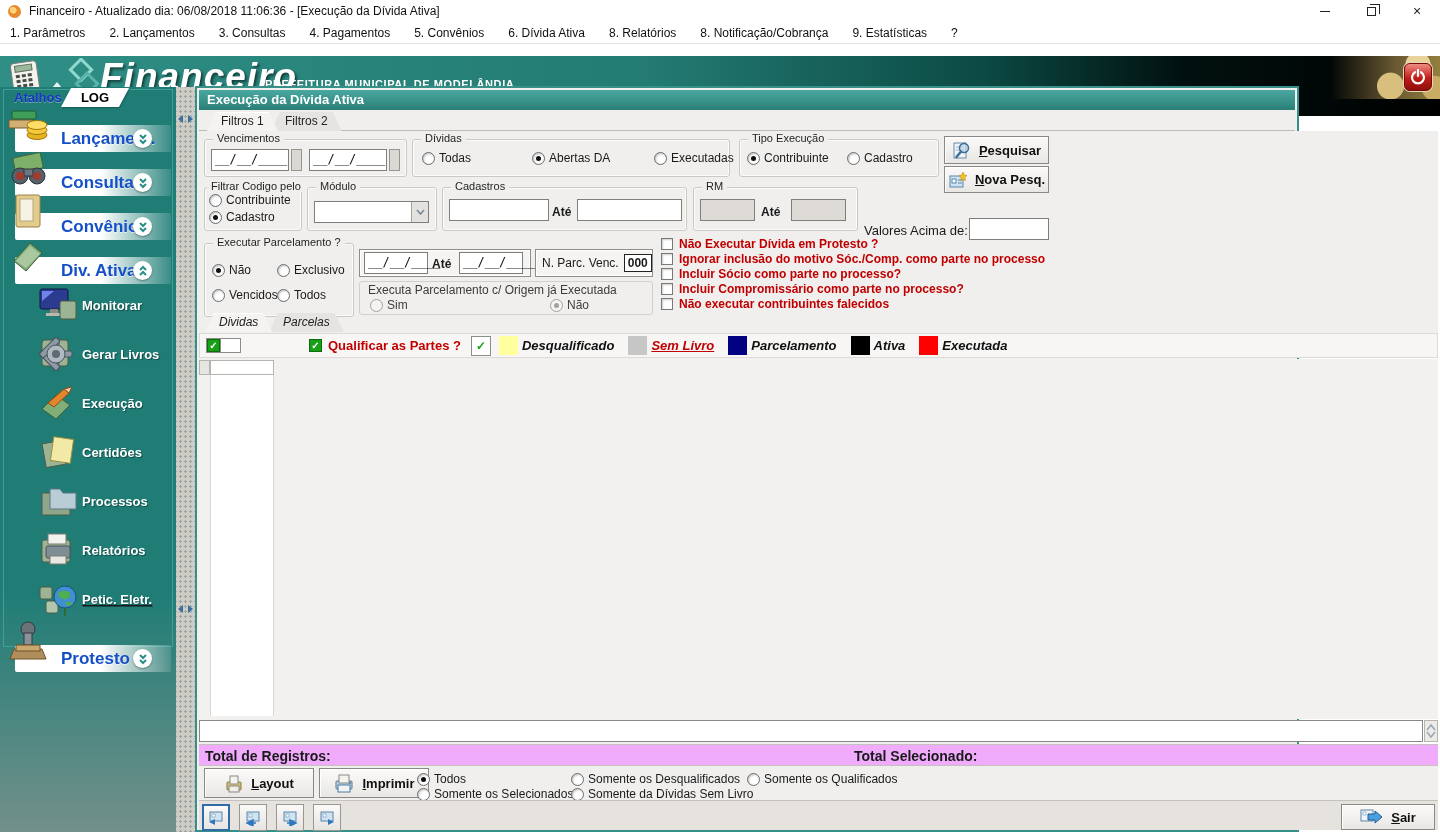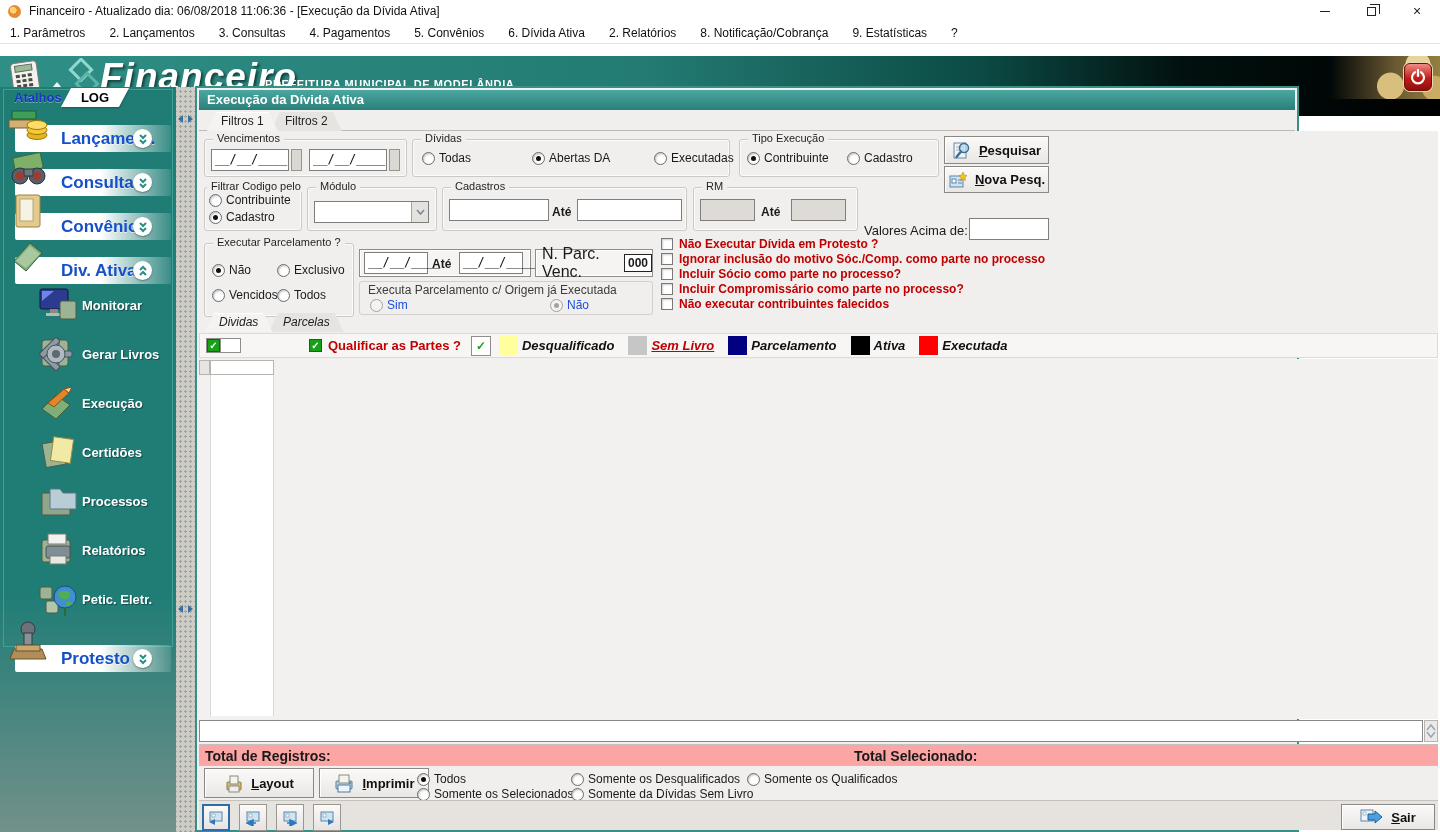--- a/index.html
+++ b/index.html
@@ -74,21 +74,21 @@
   .tab.active { background:#f4f3f1; font-weight:normal; box-shadow:inset 0 1px 0 #fff; z-index:2; }
 
   .filter-area { position:absolute; left:2px; top:43px; width:1239px; height:222px; background:#f0efee; border-bottom:1px solid #c9c6c1; }
 
   .fs { position:absolute; border:1px solid #ccc9c4; border-radius:3px; box-shadow:inset 0 0 0 1px #fbfbfa; }
   .fs-legend { position:absolute; top:-8px; left:8px; background:#f0efee; padding:0 4px; font-size:11px; color:#1f1f1f; white-space:nowrap; }
 
   .opt { position:absolute; display:flex; align-items:center; gap:4px; white-space:nowrap; font-size:12px; }
   .rad { width:13px; height:13px; min-width:13px; border:1px solid #6b6b6b; border-radius:50%; background:#fff; box-shadow:inset 1px 1px 2px rgba(0,0,0,.25); position:relative; }
   .rad.on::after { content:""; position:absolute; left:3px; top:3px; width:5px; height:5px; border-radius:50%; background:#101010; }
-  .opt.dis { color:#1d4ed8; }
+  .opt.dis { color:#404040; }
   .opt.dis .rad { border-color:#a5a29d; box-shadow:none; background:#f4f3f1; }
   .opt.dis .rad.on::after { background:#a5a29d; }
 
   .chkbox { width:12px; height:12px; min-width:12px; border:1px solid #7b7977; background:#fff; box-shadow:inset 1px 1px 2px rgba(0,0,0,.2); }
   .chk-green { width:13px;height:13px;min-width:13px;background:#16a016;border:1px solid #0c6b0c;color:#fff;font-size:10px;font-weight:bold;line-height:12px;text-align:center; }
 
   .datein { position:absolute; border:1px solid #807e7a; background:#fff; font-family:"DejaVu Sans Mono", monospace; font-size:12px; padding:2px 3px; height:22px; color:#111; }
   .minib { position:absolute; width:11px; height:22px; background:#dbd8d3; border:1px solid #989590; }
   .txtin { position:absolute; border:1px solid #807e7a; background:#fff; height:22px; }
   .txtin.dis { background:#dedbd6; }
@@ -105,21 +105,21 @@
   .leg-text { font-size:13px; font-weight:bold; font-style:italic; color:#111; margin:0 14px 0 4px; white-space:nowrap; }
 
   .grid-zone { position:absolute; left:2px; top:271px; width:1239px; height:360px; background:#f2f1f0; }
   .gz-corner { position:absolute; left:0; top:1px; width:11px; height:15px; background:#e7e5e2; border:1px solid #b7b4af; }
   .gz-headcell { position:absolute; left:11px; top:1px; width:64px; height:15px; background:#fff; border:1px solid #b7b4af; }
   .gz-col { position:absolute; left:11px; top:16px; width:64px; height:341px; background:#fff; border-left:1px solid #d9d7d3; border-right:1px solid #d9d7d3; }
 
   .hbar { position:absolute; left:2px; top:632px; width:1224px; height:22px; background:#fff; border:1px solid #8a8885; }
   .spinner { position:absolute; left:1227px; top:632px; width:14px; height:22px; background:#eceae7; border:1px solid #b7b4af; display:flex; flex-direction:column; align-items:center; justify-content:center; color:#8a98a5; font-size:8px; line-height:7px; }
 
-  .totals-bar { position:absolute; left:2px; top:656px; width:1239px; height:22px; background:#fca5a5; border-top:1px solid #c5c2bd; border-bottom:1px solid #c5c2bd; }
+  .totals-bar { position:absolute; left:2px; top:656px; width:1239px; height:22px; background:#f0abfc; border-top:1px solid #c5c2bd; border-bottom:1px solid #c5c2bd; }
   .totals-bar .t1 { position:absolute; left:6px; top:3px; font-size:14px; font-weight:bold; }
   .totals-bar .t2 { position:absolute; left:655px; top:3px; font-size:14px; font-weight:bold; }
 
   .printrow { position:absolute; left:2px; top:678px; width:1239px; height:34px; background:#f0efee; }
   .navrow { position:absolute; left:2px; top:712px; width:1239px; height:30px; background:#e6e3df; border-top:1px solid #c5c2bd; }
   .navbtn { position:absolute; top:3px; width:28px; height:27px; background:linear-gradient(180deg,#fbfaf9,#e6e4e1); border:1px solid #9a9792; display:flex; align-items:center; justify-content:center; }
   .navbtn.focus { border:2px solid #2e6da8; }
 
   svg { display:block; }
 </style>
@@ -143,21 +143,21 @@
     </div>
   </div>
 
   <div class="menubar">
     <span class="menu-item">1. Parâmetros</span>
     <span class="menu-item">2. Lançamentos</span>
     <span class="menu-item">3. Consultas</span>
     <span class="menu-item">4. Pagamentos</span>
     <span class="menu-item">5. Convênios</span>
     <span class="menu-item">6. Dívida Ativa</span>
-    <span class="menu-item">2. Relatórios</span>
+    <span class="menu-item">8. Relatórios</span>
     <span class="menu-item">8. Notificação/Cobrança</span>
     <span class="menu-item">9. Estatísticas</span>
     <span class="menu-item">?</span>
   </div>
 
   <div class="banner">
     <div class="coins"></div>
     <span class="calc-icon">
       <svg width="36" height="34" viewBox="0 0 36 34">
         <rect x="2" y="2" width="26" height="30" rx="4" fill="#f2f2ee" stroke="#7c7c74" transform="rotate(-8 15 17)"></rect>
@@ -338,21 +338,21 @@
       <span class="sub-icon">
         <svg width="44" height="40" viewBox="0 0 44 40">
           <rect x="6" y="10" width="28" height="22" rx="2" fill="#9cb394" stroke="#4e5c49"></rect>
           <rect x="12" y="4" width="18" height="10" fill="#f2f2ee" stroke="#7c7c74"></rect>
           <rect x="10" y="16" width="24" height="12" rx="2" fill="#7f8d95" stroke="#49545c"></rect>
           <rect x="14" y="26" width="16" height="8" fill="#e8e8e2" stroke="#7c7c74"></rect>
         </svg>
       </span>
       <span class="slabel">Relatórios</span>
     </div>
-    <div class="sub-item" style="top:492px;">
+    <div class="sub-item" style="top:492px;text-decoration:underline;">
       <span class="sub-icon">
         <svg width="44" height="40" viewBox="0 0 44 40">
           <rect x="4" y="8" width="12" height="12" rx="2" fill="#9cb394" stroke="#4e5c49"></rect>
           <rect x="10" y="22" width="12" height="12" rx="2" fill="#b3c6ab" stroke="#4e5c49"></rect>
           <circle cx="29" cy="18" r="11" fill="#3f8fd1" stroke="#1d4f7c"></circle>
           <path d="M22 14 Q27 10 33 13 Q36 17 31 20 Q25 21 23 18 Z" fill="#4fae52"></path>
           <path d="M30 23 Q35 22 37 25 Q33 28 30 26 Z" fill="#4fae52"></path>
           <line x1="29" y1="29" x2="29" y2="37" stroke="#2d6b35" stroke-width="2"></line>
         </svg>
       </span>
@@ -518,21 +518,21 @@
           <span class="rad"></span>
           <span>Todos</span>
         </div>
 
       <div style="position:absolute; left:160px; top:118px; width:172px; height:28px; border:1px solid #8f8d89; background:#f5f4f2; box-shadow:inset 0 0 0 1px #fff;"></div>
       <div class="datein" style="left:165px; top:121px; width:64px;">__/__/____</div>
       <span style="position:absolute; left:233px; top:126px; font-weight:bold;">Até</span>
       <div class="datein" style="left:260px; top:121px; width:64px;">__/__/____</div>
 
       <div style="position:absolute; left:336px; top:118px; width:118px; height:28px; border:1px solid #8f8d89; background:#f5f4f2; box-shadow:inset 0 0 0 1px #fff; display:flex; align-items:center; gap:5px; padding-left:6px;">
-        <span style="font-size:16px;">N. Parc. Venc.</span>
+        <span style="font-size:12px;">N. Parc. Venc.</span>
         <span style="border:1px solid #222; background:#fff; font-weight:bold; padding:1px 3px; font-size:12px;">000</span>
       </div>
 
       <div style="position:absolute; left:160px; top:150px; width:294px; height:34px; border:1px solid #d2d0cc; border-radius:3px;">
         <div style="position:absolute; left:8px; top:1px; font-size:12px; color:#3c3c3a; white-space:nowrap;">Executa Parcelamento c/ Origem já Executada</div>
         <div class="opt dis" style="left:10px; top:16px;">
             <span class="rad"></span>
             <span>Sim</span>
           </div>
         <div class="opt dis" style="left:190px; top:16px;">

